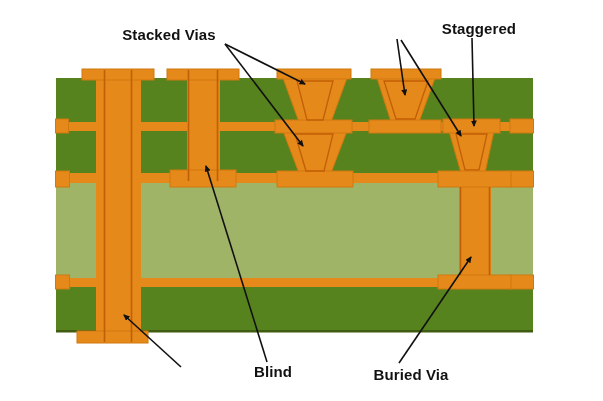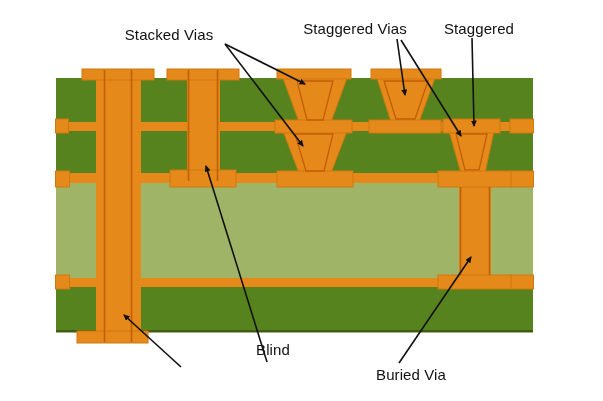--- a/index.html
+++ b/index.html
@@ -17,31 +17,31 @@
     position:relative;
     width:603px;height:401px;
     background:var(--bg);
     font-family:"Liberation Sans", sans-serif;
     overflow:hidden;
   }
   .stage svg{position:absolute;left:0;top:0;}
   .callout{
     position:absolute;
     transform:translateX(-50%);
-    font-weight:normal;
+    font-weight:bold;
     font-size:15px;
     letter-spacing:0.1px;
     color:var(--ink);
     white-space:nowrap;
   }
   .lbl-stacked{left:169px;top:26px;}
   .lbl-staggered{left:355px;top:20px;}
   .lbl-microvia{left:479px;top:20px;}
   .lbl-through{left:146px;top:364px;}
-  .lbl-blind{left:273px;top:341px;}
+  .lbl-blind{left:273px;top:363px;}
   .lbl-buried{left:396px;top:366px;margin-left:15px;}
 </style>
 </head>
 <body>
 
 <div class="stage">
 
   <svg width="603" height="401" viewBox="0 0 603 401">
     <defs>
       <marker id="arrow" markerWidth="8" markerHeight="8" refX="5.5" refY="3" orient="auto" markerUnits="userSpaceOnUse">
@@ -122,18 +122,17 @@
       <line x1="397" y1="39" x2="405" y2="95" marker-end="url(#arrow)"></line>
       <line x1="401" y1="40" x2="461" y2="136" marker-end="url(#arrow)"></line>
       <line x1="472" y1="38" x2="474" y2="126" marker-end="url(#arrow)"></line>
       <line x1="181" y1="367" x2="124" y2="315" marker-end="url(#arrow)"></line>
       <line x1="267" y1="362" x2="206" y2="166" marker-end="url(#arrow)"></line>
       <line x1="399" y1="363" x2="471" y2="257" marker-end="url(#arrow)"></line>
     </g>
   </svg>
 
   <div class="callout lbl-stacked">Stacked Vias</div>
-  <div class="callout lbl-staggered">Staggered Vias</div>
   <div class="callout lbl-microvia">Staggered</div>
   <div class="callout lbl-blind">Blind</div>
   <div class="callout lbl-buried">Buried Via</div>
 
 </div>
 
 </body></html>

